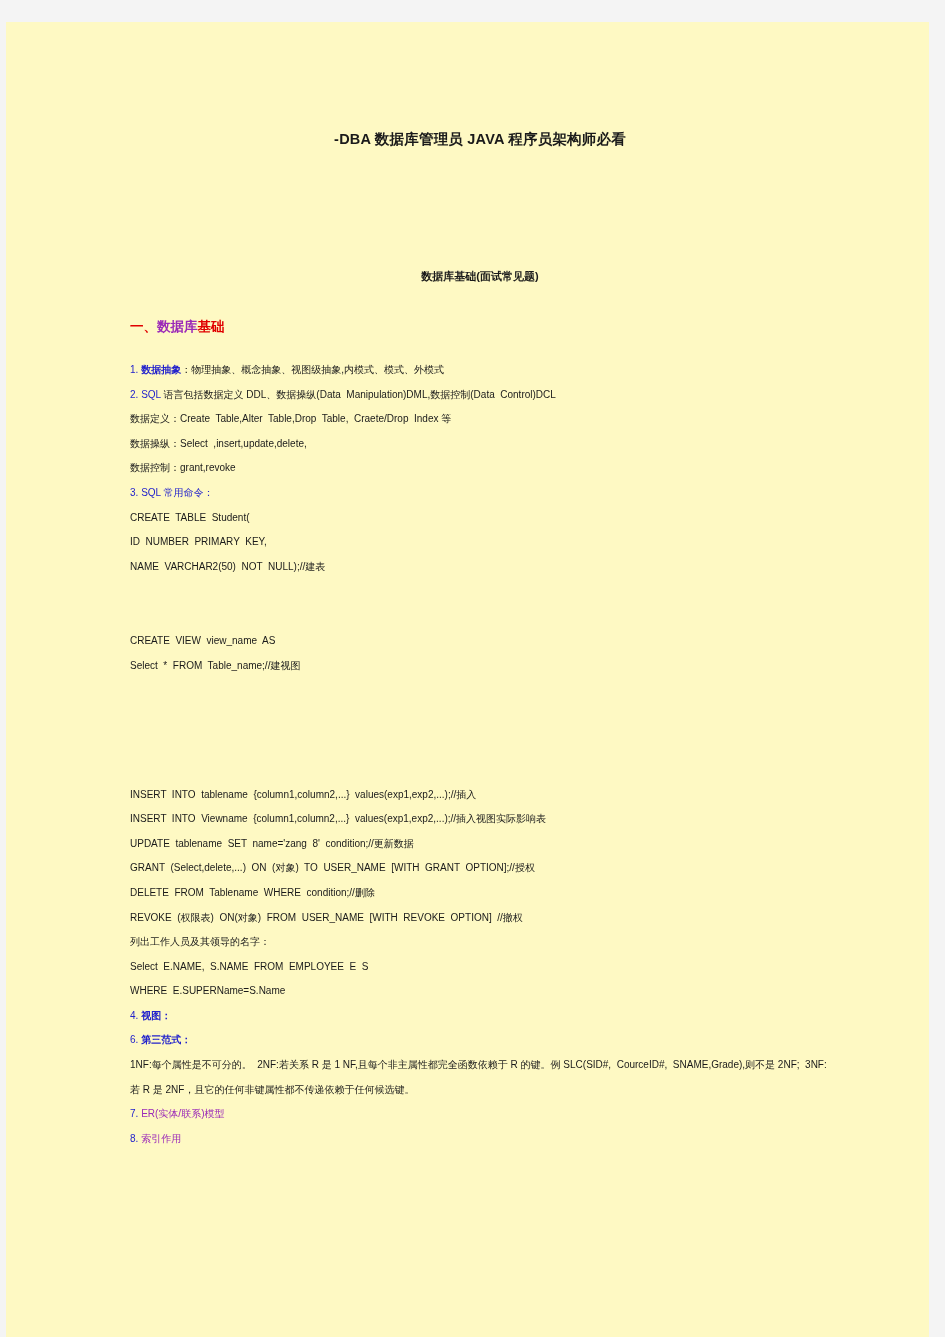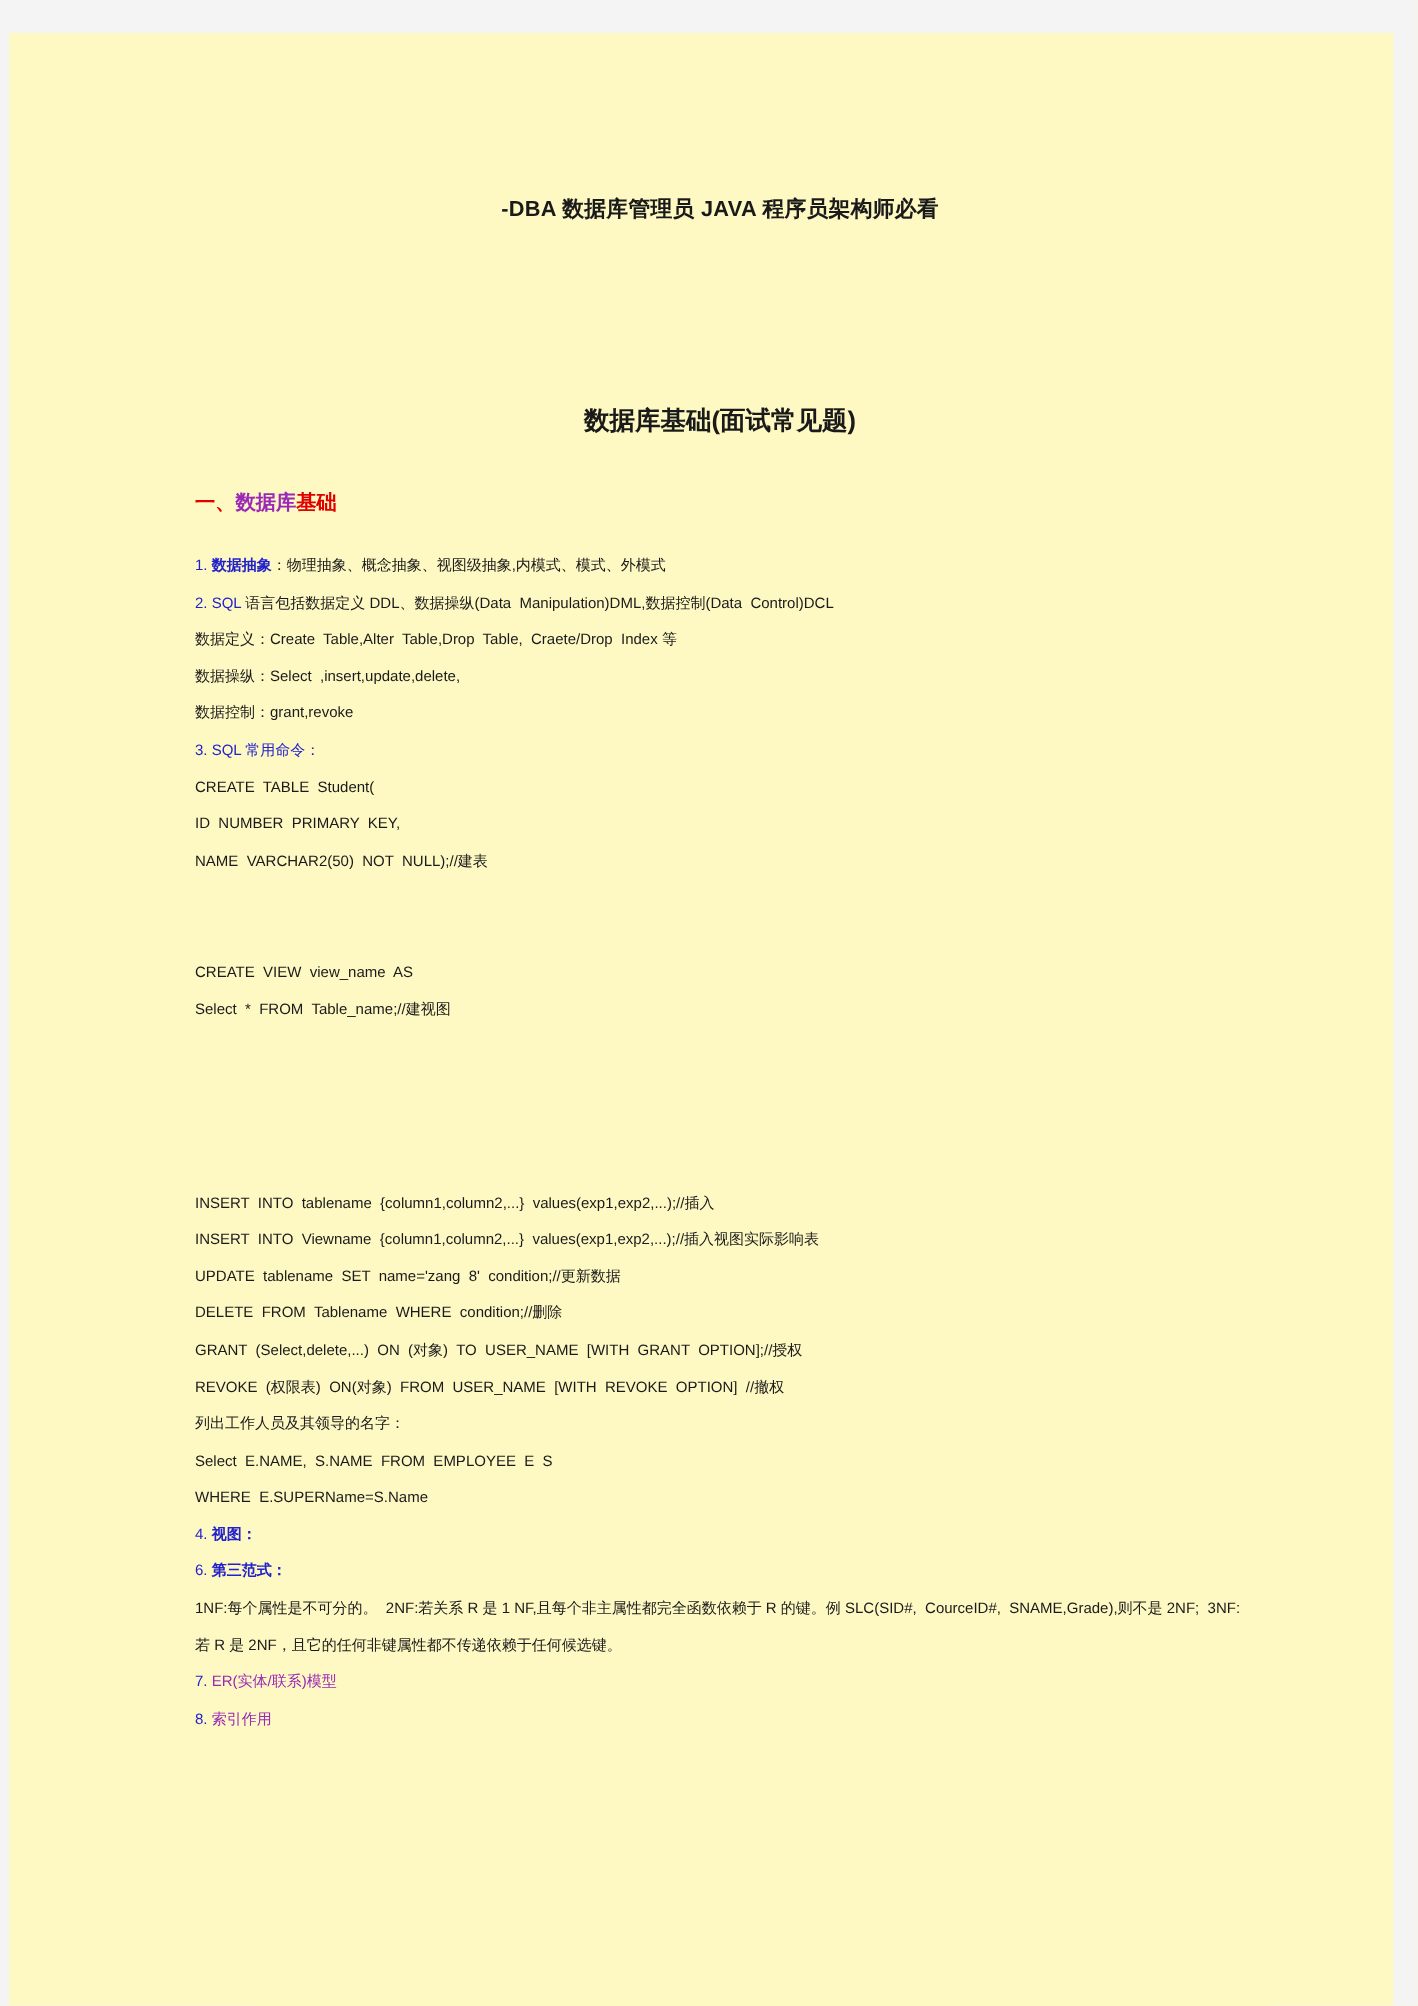--- a/index.html
+++ b/index.html
@@ -32,21 +32,21 @@
     text-align: center;
     font-weight: bold;
     font-size: 14.5px;
     color: #1a1a1a;
     margin-top: 108px;
     letter-spacing: 0.2px;
   }
   .doc-subtitle {
     text-align: center;
     font-weight: bold;
-    font-size: 17px;
+    font-size: 11px;
     color: #1a1a1a;
     margin-top: 120px;
   }
   .section-head {
     margin-top: 34px;
     font-size: 13.5px;
     font-weight: bold;
     color: #e00000;
   }
   .link-purple {
@@ -114,22 +114,22 @@
       <div class="line">Select  *  FROM  Table_name;//建视图</div>
 
       <div class="gap-lg"></div>
 
 
       <div class="gap-lg"></div>
 
       <div class="line">INSERT  INTO  tablename  {column1,column2,...}  values(exp1,exp2,...);//插入</div>
       <div class="line">INSERT  INTO  Viewname  {column1,column2,...}  values(exp1,exp2,...);//插入视图实际影响表</div>
       <div class="line">UPDATE  tablename  SET  name='zang  8'  condition;//更新数据</div>
+      <div class="line">GRANT  (Select,delete,...)  ON  (对象)  TO  USER_NAME  [WITH  GRANT  OPTION];//授权</div>
       <div class="line">DELETE  FROM  Tablename  WHERE  condition;//删除</div>
-      <div class="line">GRANT  (Select,delete,...)  ON  (对象)  TO  USER_NAME  [WITH  GRANT  OPTION];//授权</div>
       <div class="line">REVOKE  (权限表)  ON(对象)  FROM  USER_NAME  [WITH  REVOKE  OPTION]  //撤权</div>
       <div class="line">列出工作人员及其领导的名字：</div>
       <div class="line">Select  E.NAME,  S.NAME  FROM  EMPLOYEE  E  S</div>
       <div class="line">WHERE  E.SUPERName=S.Name</div>
 
       <div class="line"><span class="num">4.</span> <span class="kw">视图</span><span class="kw">：</span></div>
 
 
       <div class="line"><span class="num">6.</span> <span class="kw">第三范式</span><span class="kw">：</span></div>
 

